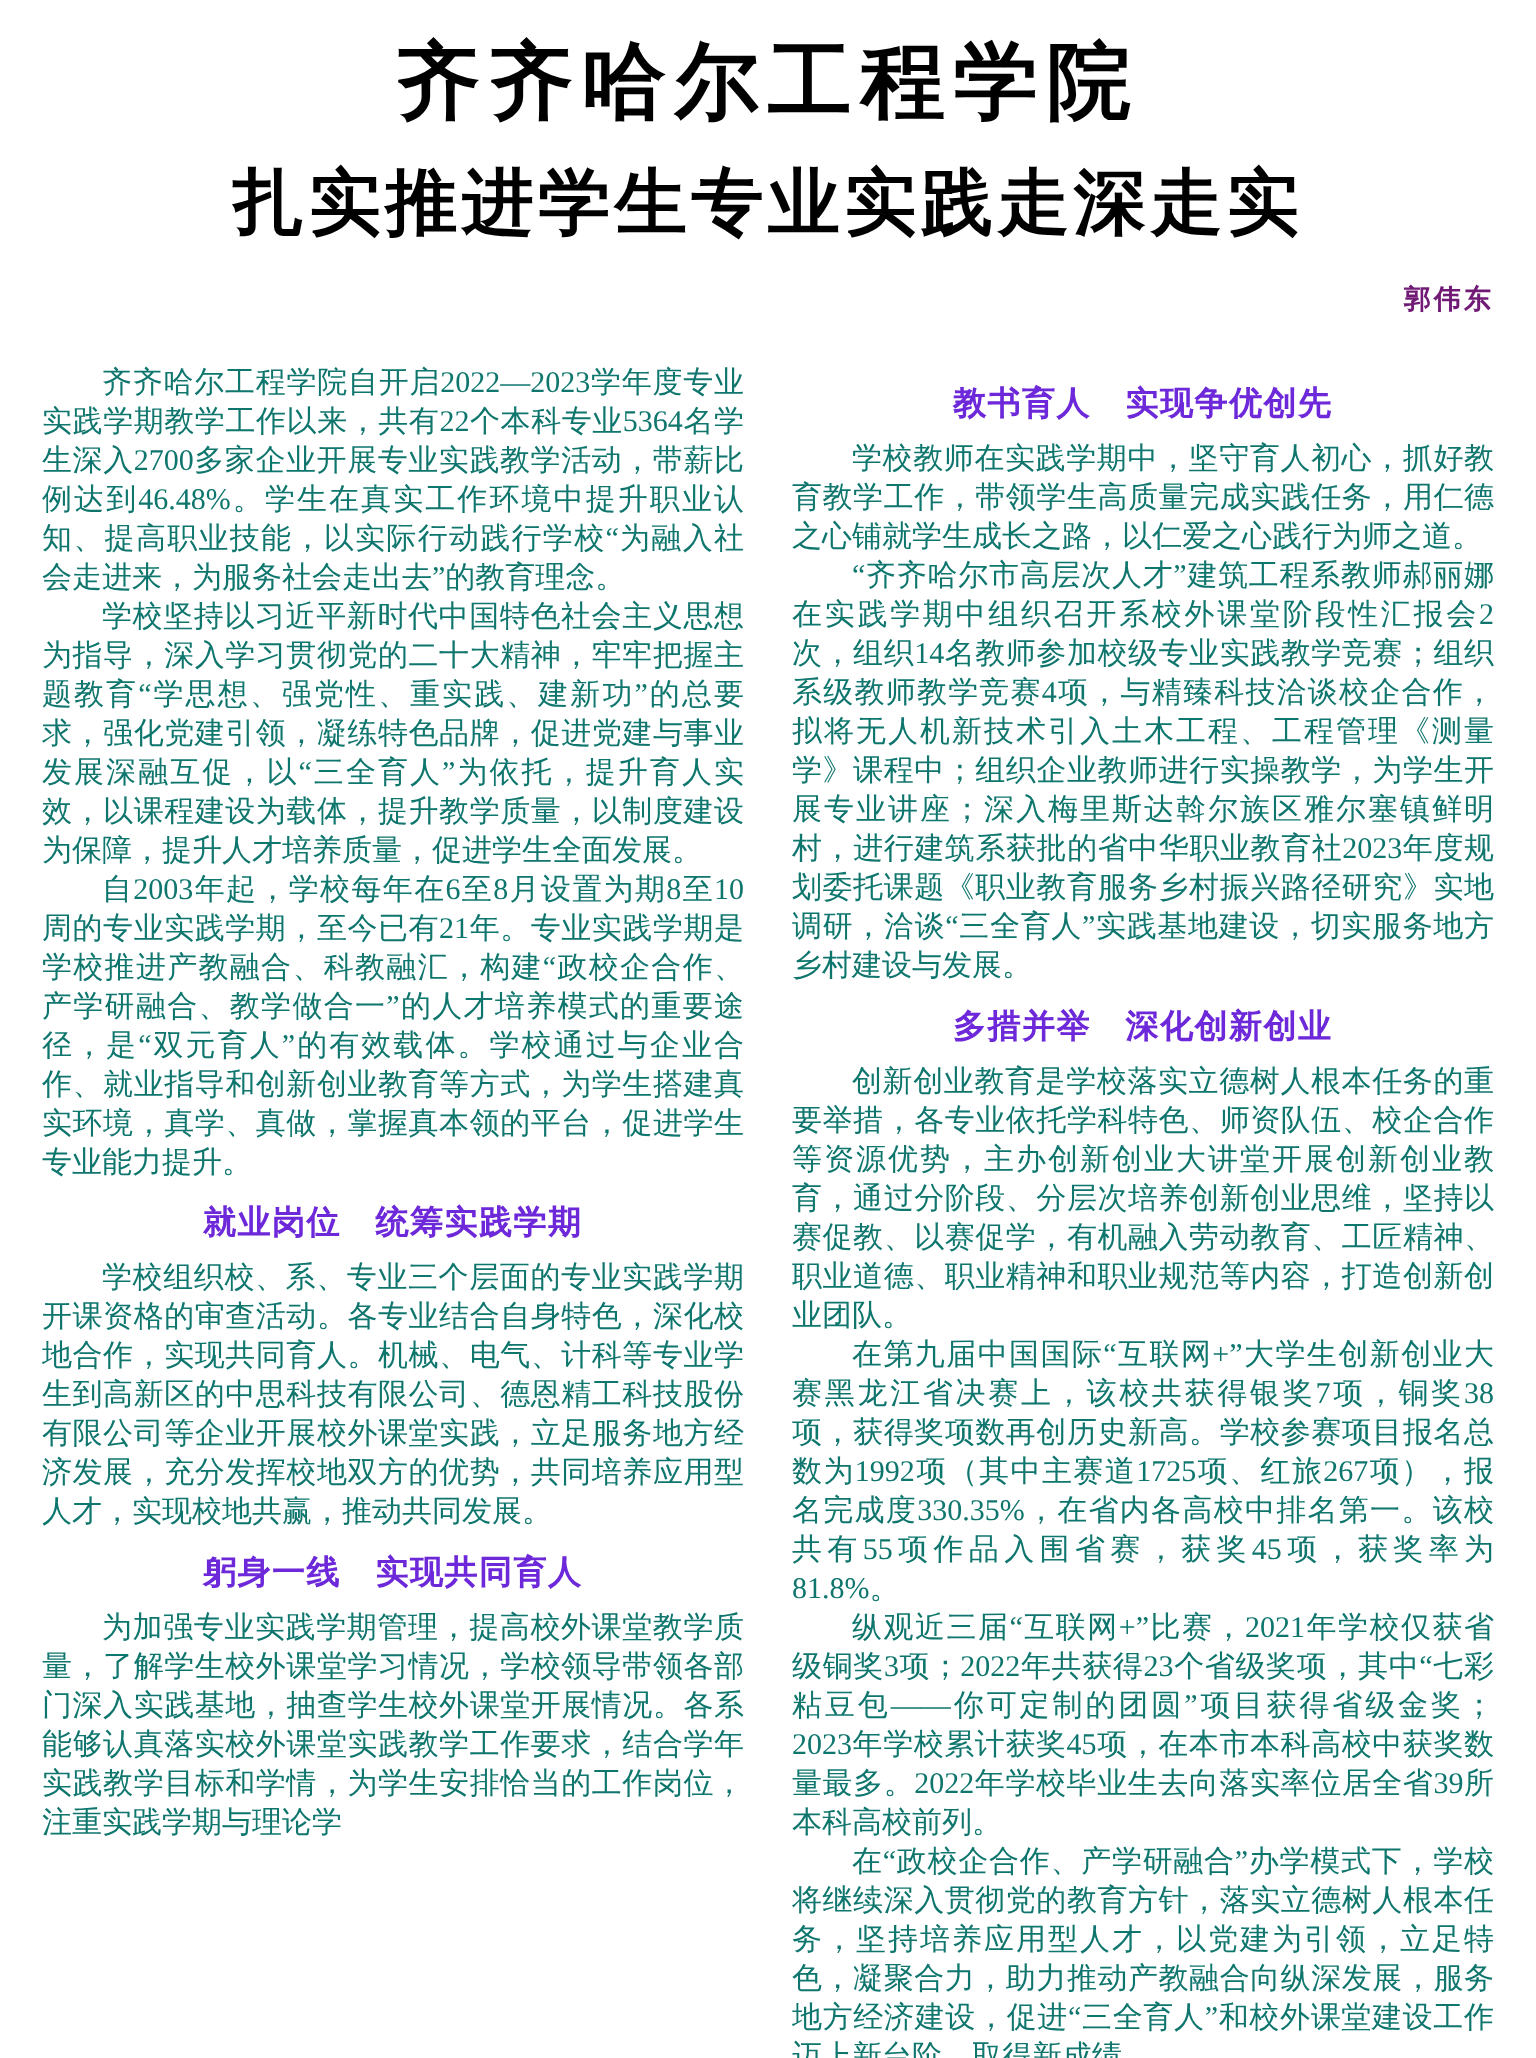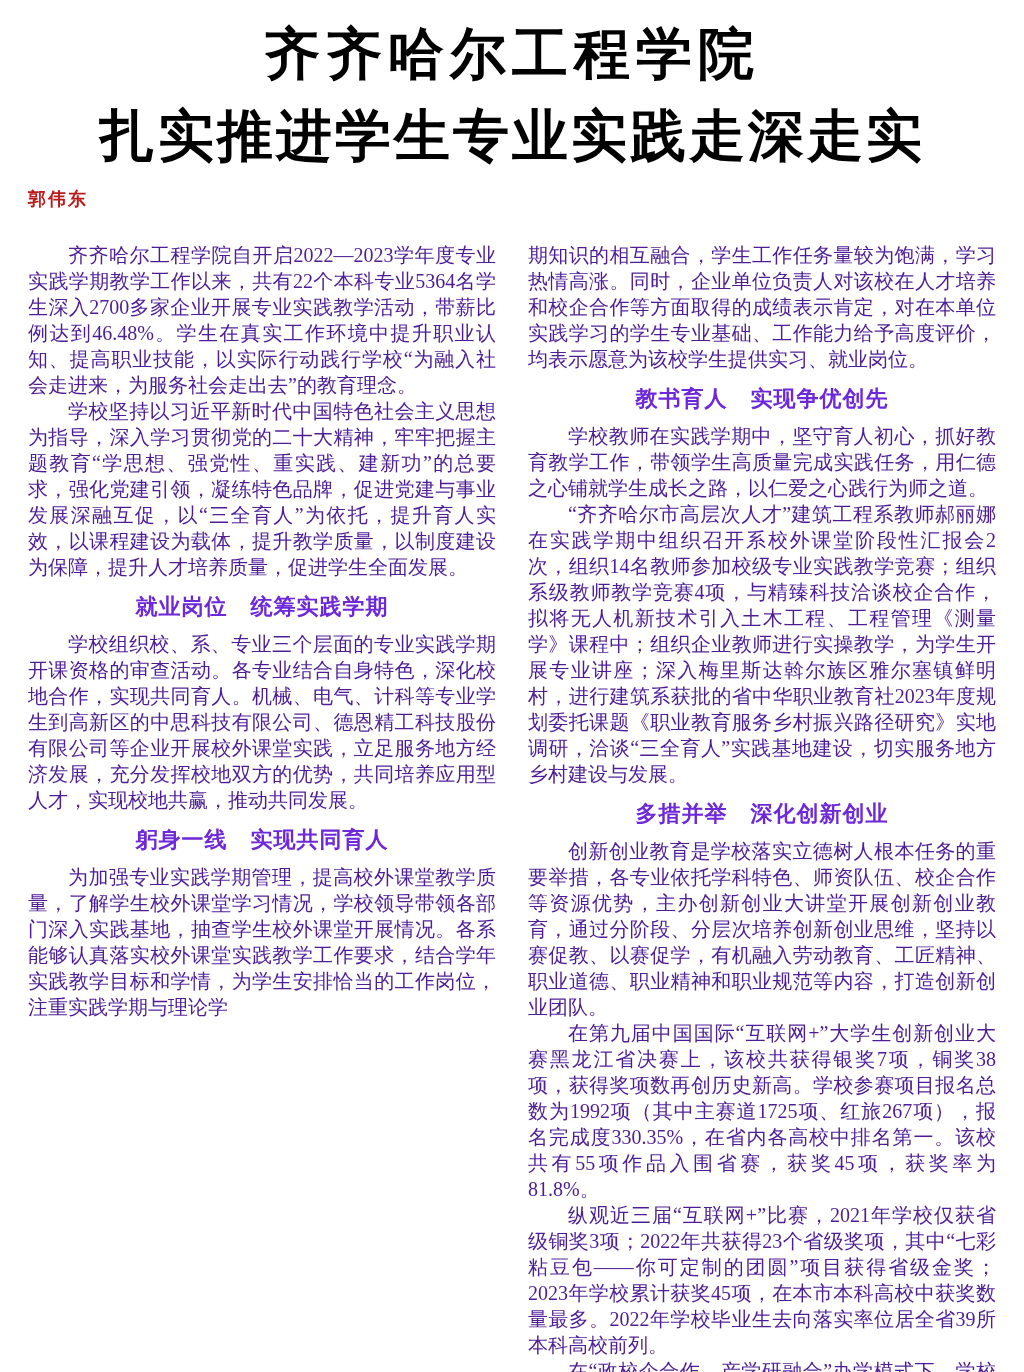--- a/index.html
+++ b/index.html
@@ -27,52 +27,52 @@
     color: #000;
   }
   .title-line1 {
     font-size: 56px;
     line-height: 64px;
     letter-spacing: 6px;
     margin-top: 8px;
     white-space: nowrap;
   }
   .title-line2 {
-    font-size: 56px;
+    font-size: 48px;
     line-height: 64px;
     letter-spacing: 3px;
     margin-top: 18px;
     white-space: nowrap;
   }
   .author {
-    text-align: left;
+    text-align: right;
     font-family: "Liberation Sans", "DejaVu Sans", sans-serif;
     font-weight: 700;
     font-size: 18px;
     line-height: 22px;
     margin-top: 20px;
     letter-spacing: 2px;
-    color: #b91c1c;
+    color: #701a75;
   }
   .columns {
     display: flex;
     gap: 32px;
     margin-top: 32px;
   }
   .column {
     flex: 1 1 0;
     min-width: 0;
   }
   .body-para {
     font-size: 20px;
     line-height: 26px;
     text-align: justify;
     text-indent: 2em;
     margin: 0;
-    color: #4c1d95;
+    color: #0f766e;
   }
   .body-para.noindent {
     text-indent: 0;
   }
   .section-header {
     font-family: "Liberation Sans", "DejaVu Sans", sans-serif;
     font-weight: 700;
     font-size: 22px;
     line-height: 26px;
     text-align: center;
@@ -87,27 +87,27 @@
 <div class="page">
   <div class="title-block">
     <div class="title-line1">齐齐哈尔工程学院</div>
     <div class="title-line2">扎实推进学生专业实践走深走实</div>
   </div>
   <div class="author">郭伟东</div>
   <div class="columns">
     <div class="column">
         <p class="body-para">齐齐哈尔工程学院自开启2022—2023学年度专业实践学期教学工作以来，共有22个本科专业5364名学生深入2700多家企业开展专业实践教学活动，带薪比例达到46.48%。学生在真实工作环境中提升职业认知、提高职业技能，以实际行动践行学校“为融入社会走进来，为服务社会走出去”的教育理念。</p>
         <p class="body-para">学校坚持以习近平新时代中国特色社会主义思想为指导，深入学习贯彻党的二十大精神，牢牢把握主题教育“学思想、强党性、重实践、建新功”的总要求，强化党建引领，凝练特色品牌，促进党建与事业发展深融互促，以“三全育人”为依托，提升育人实效，以课程建设为载体，提升教学质量，以制度建设为保障，提升人才培养质量，促进学生全面发展。</p>
+        <p class="body-para">自2003年起，学校每年在6至8月设置为期8至10周的专业实践学期，至今已有21年。专业实践学期是学校推进产教融合、科教融汇，构建“政校企合作、产学研融合、教学做合一”的人才培养模式的重要途径，是“双元育人”的有效载体。学校通过与企业合作、就业指导和创新创业教育等方式，为学生搭建真实环境，真学、真做，掌握真本领的平台，促进学生专业能力提升。</p>
         <h2 class="section-header">就业岗位　统筹实践学期</h2>
         <p class="body-para">学校组织校、系、专业三个层面的专业实践学期开课资格的审查活动。各专业结合自身特色，深化校地合作，实现共同育人。机械、电气、计科等专业学生到高新区的中思科技有限公司、德恩精工科技股份有限公司等企业开展校外课堂实践，立足服务地方经济发展，充分发挥校地双方的优势，共同培养应用型人才，实现校地共赢，推动共同发展。</p>
         <h2 class="section-header">躬身一线　实现共同育人</h2>
         <p class="body-para">为加强专业实践学期管理，提高校外课堂教学质量，了解学生校外课堂学习情况，学校领导带领各部门深入实践基地，抽查学生校外课堂开展情况。各系能够认真落实校外课堂实践教学工作要求，结合学年实践教学目标和学情，为学生安排恰当的工作岗位，注重实践学期与理论学</p>
       </div>
     <div class="column">
-        <p class="body-para noindent">期知识的相互融合，学生工作任务量较为饱满，学习热情高涨。同时，企业单位负责人对该校在人才培养和校企合作等方面取得的成绩表示肯定，对在本单位实践学习的学生专业基础、工作能力给予高度评价，均表示愿意为该校学生提供实习、就业岗位。</p>
         <h2 class="section-header">教书育人　实现争优创先</h2>
         <p class="body-para">学校教师在实践学期中，坚守育人初心，抓好教育教学工作，带领学生高质量完成实践任务，用仁德之心铺就学生成长之路，以仁爱之心践行为师之道。</p>
         <p class="body-para">“齐齐哈尔市高层次人才”建筑工程系教师郝丽娜在实践学期中组织召开系校外课堂阶段性汇报会2次，组织14名教师参加校级专业实践教学竞赛；组织系级教师教学竞赛4项，与精臻科技洽谈校企合作，拟将无人机新技术引入土木工程、工程管理《测量学》课程中；组织企业教师进行实操教学，为学生开展专业讲座；深入梅里斯达斡尔族区雅尔塞镇鲜明村，进行建筑系获批的省中华职业教育社2023年度规划委托课题《职业教育服务乡村振兴路径研究》实地调研，洽谈“三全育人”实践基地建设，切实服务地方乡村建设与发展。</p>
         <h2 class="section-header">多措并举　深化创新创业</h2>
         <p class="body-para">创新创业教育是学校落实立德树人根本任务的重要举措，各专业依托学科特色、师资队伍、校企合作等资源优势，主办创新创业大讲堂开展创新创业教育，通过分阶段、分层次培养创新创业思维，坚持以赛促教、以赛促学，有机融入劳动教育、工匠精神、职业道德、职业精神和职业规范等内容，打造创新创业团队。</p>
         <p class="body-para">在第九届中国国际“互联网+”大学生创新创业大赛黑龙江省决赛上，该校共获得银奖7项，铜奖38项，获得奖项数再创历史新高。学校参赛项目报名总数为1992项（其中主赛道1725项、红旅267项），报名完成度330.35%，在省内各高校中排名第一。该校共有55项作品入围省赛，获奖45项，获奖率为81.8%。</p>
         <p class="body-para">纵观近三届“互联网+”比赛，2021年学校仅获省级铜奖3项；2022年共获得23个省级奖项，其中“七彩粘豆包——你可定制的团圆”项目获得省级金奖；2023年学校累计获奖45项，在本市本科高校中获奖数量最多。2022年学校毕业生去向落实率位居全省39所本科高校前列。</p>
         <p class="body-para">在“政校企合作、产学研融合”办学模式下，学校将继续深入贯彻党的教育方针，落实立德树人根本任务，坚持培养应用型人才，以党建为引领，立足特色，凝聚合力，助力推动产教融合向纵深发展，服务地方经济建设，促进“三全育人”和校外课堂建设工作迈上新台阶、取得新成绩。</p>
       </div>
   </div>

